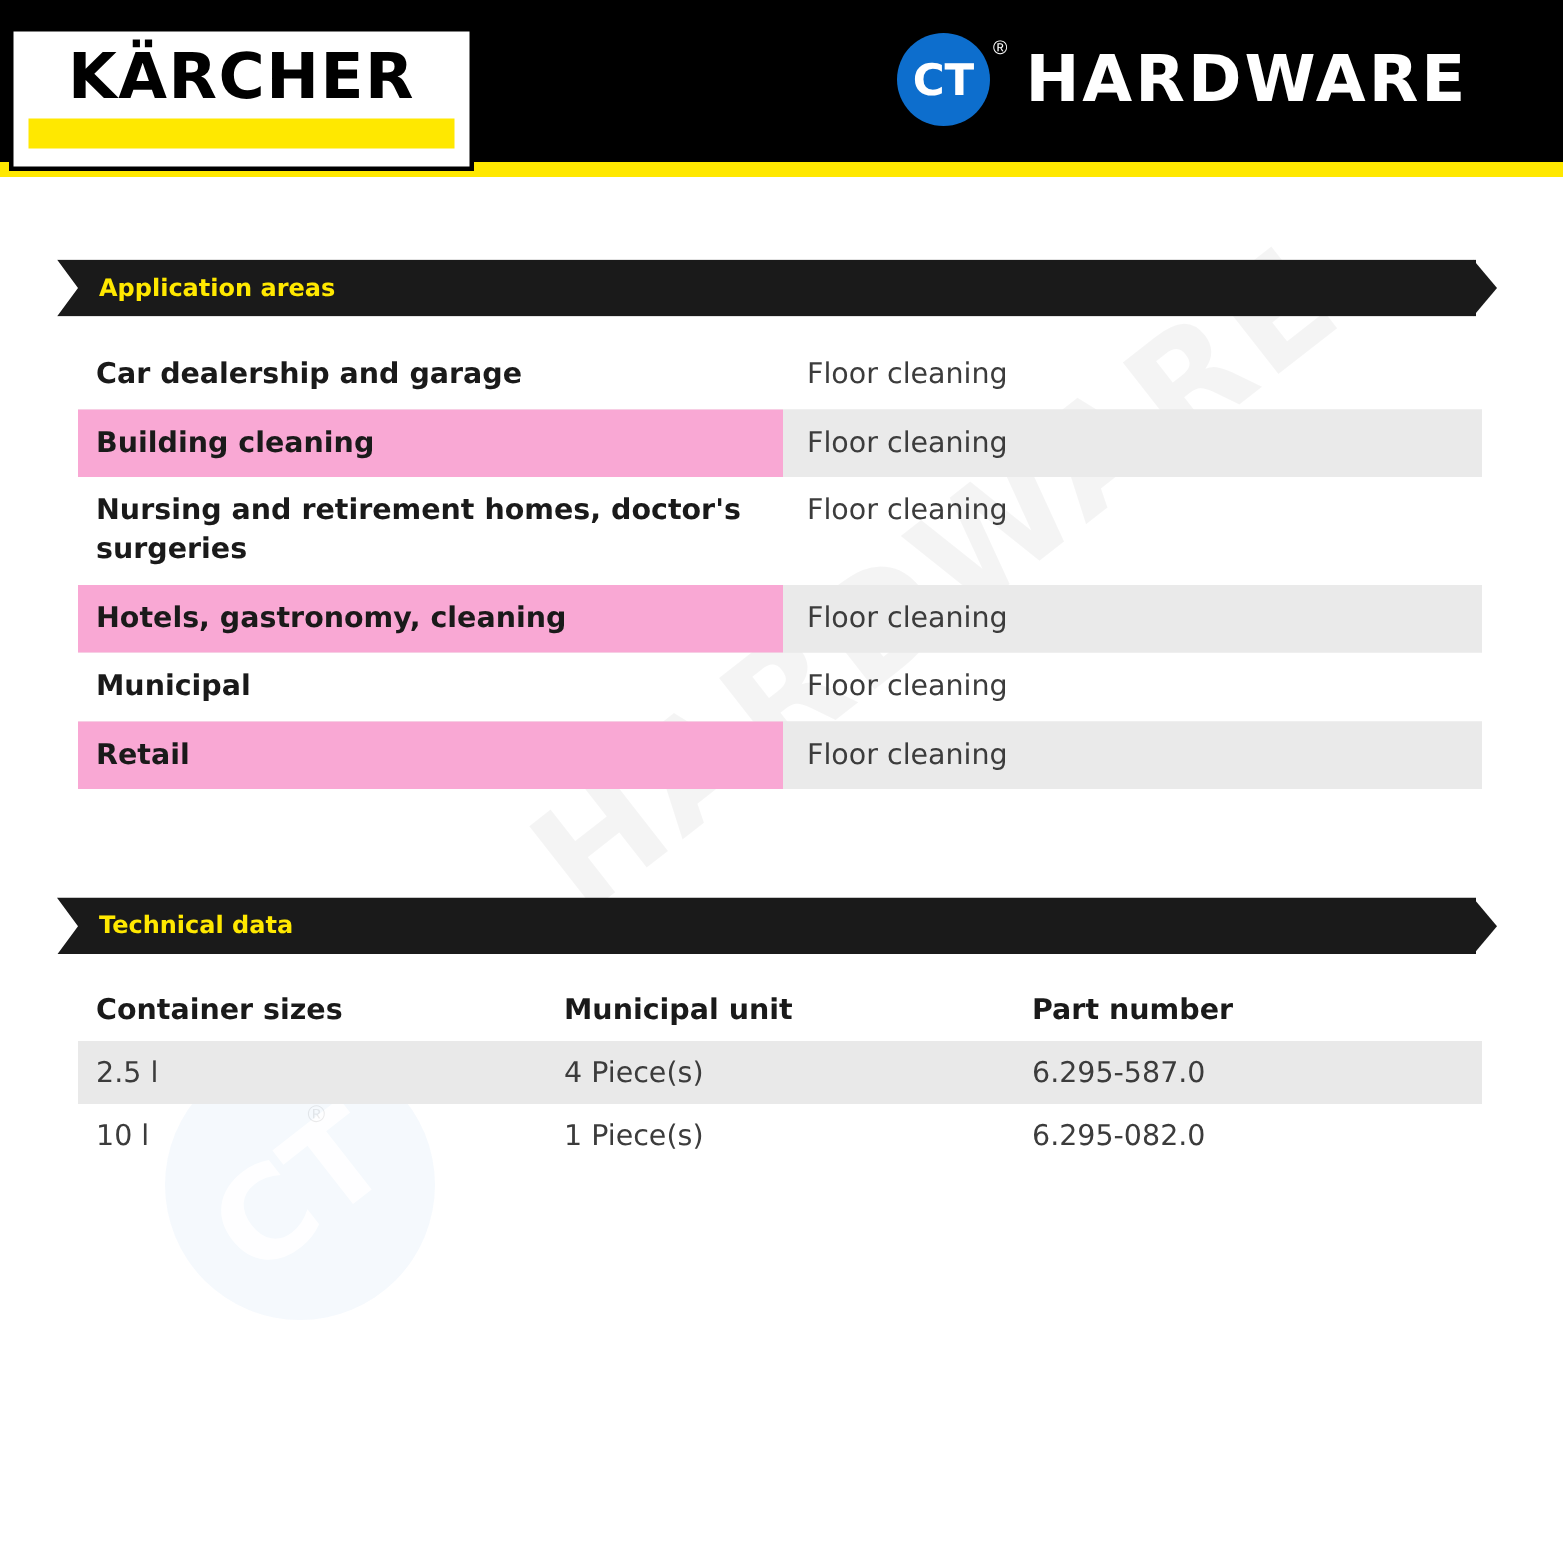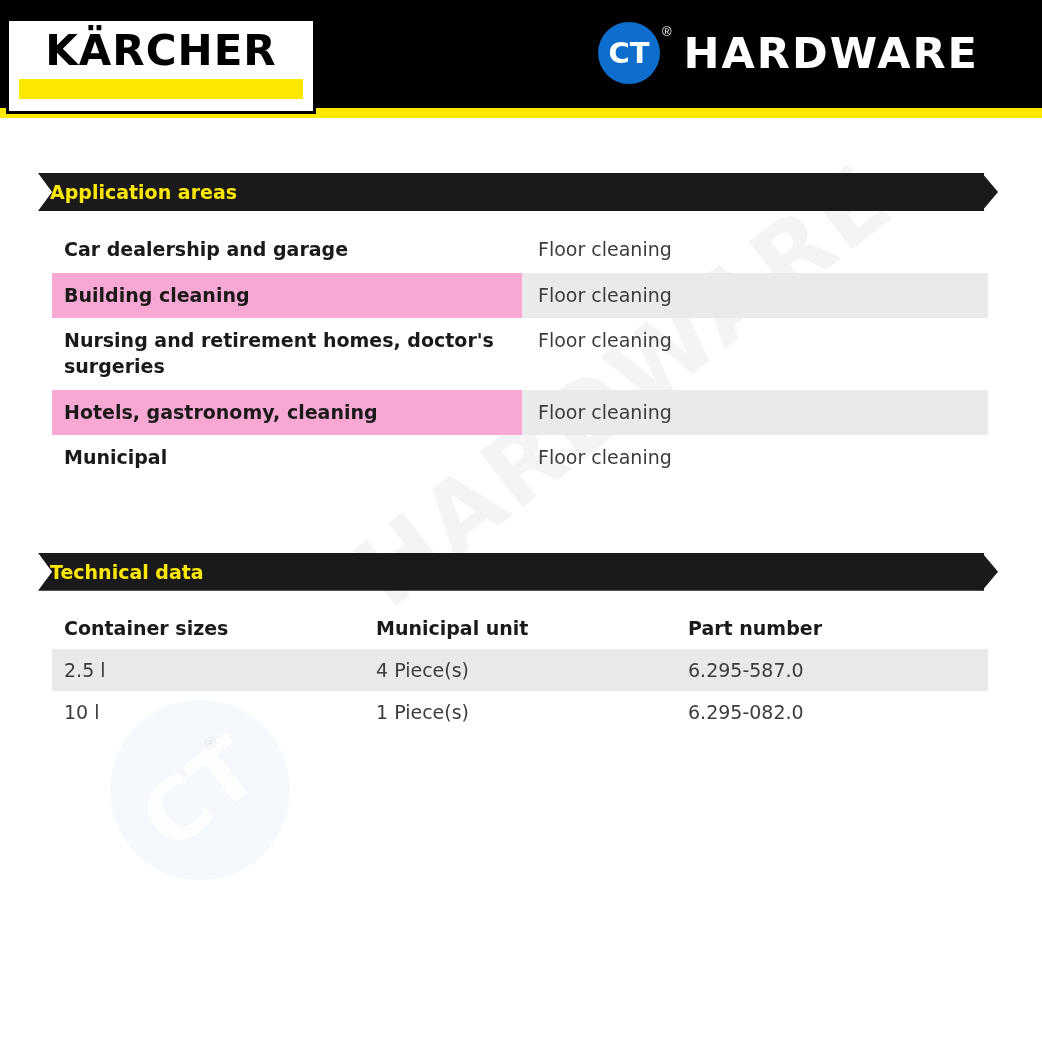--- a/index.html
+++ b/index.html
@@ -174,27 +174,27 @@
     position: absolute;
     right: 0;
     top: 0;
     width: 16px;
     height: 38px;
     background: #1a1a1a;
     clip-path: polygon(0 0, 16px 19px, 0 38px);
   }
   .section-header .title {
     position: absolute;
-    left: 12px;
+    left: 28px;
     top: 0;
     height: 38px;
     line-height: 38px;
     color: #ffe800;
     font-weight: 700;
-    font-size: 19px;
+    font-size: 16px;
     font-family: "DejaVu Sans", sans-serif;
   }
 
   
   .app-table {
     width: 936px;
     border-collapse: collapse;
     margin-top: 16px;
     table-layout: fixed;
   }
@@ -294,20 +294,24 @@
           <td class="use">Floor cleaning</td>
         </tr>
         <tr class="shaded">
           <td class="area">Hotels, gastronomy, cleaning</td>
           <td class="use">Floor cleaning</td>
         </tr>
         <tr>
           <td class="area">Municipal</td>
           <td class="use">Floor cleaning</td>
         </tr>
+        <tr class="shaded">
+          <td class="area">Retail</td>
+          <td class="use">Floor cleaning</td>
+        </tr>
       </tbody>
     </table>
   </div>
 
   <div class="section tech-wrap">
     <div class="section-header">
       <div class="bar"></div>
       <div class="arrow"></div>
       <div class="title">Technical data</div>
     </div>

